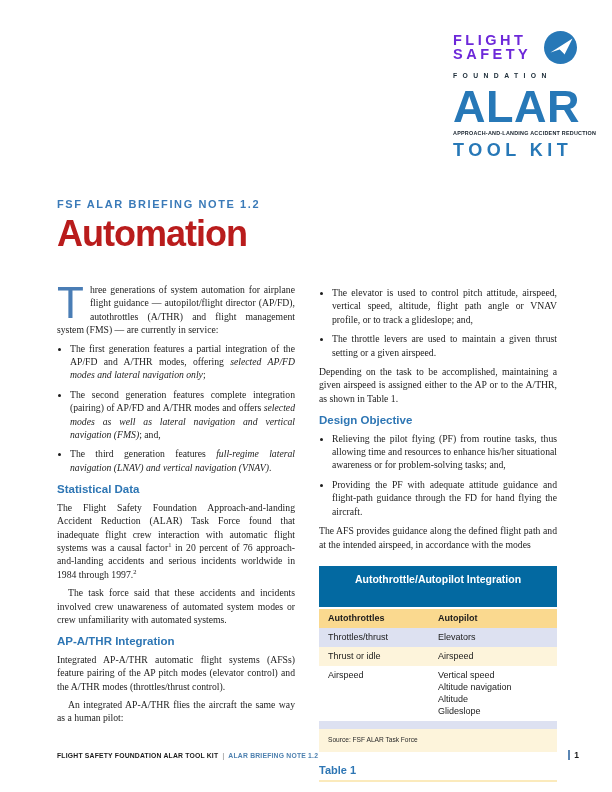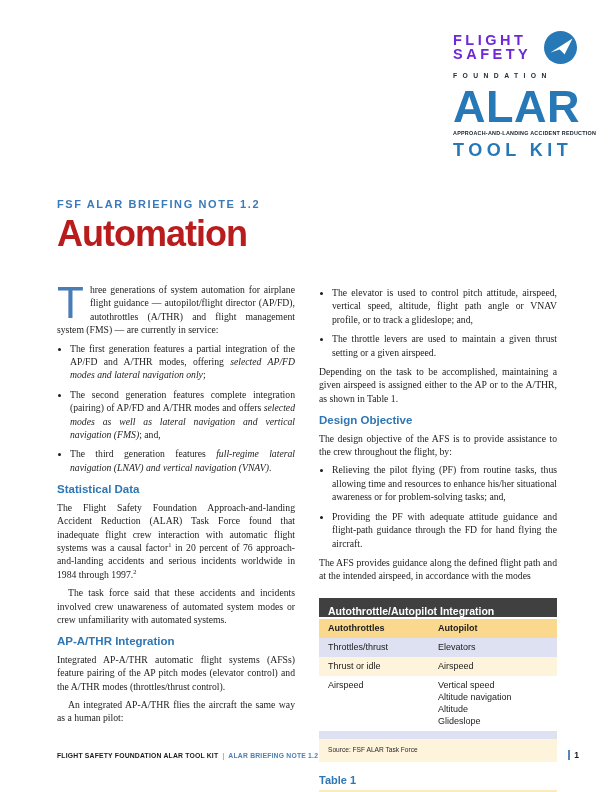--- a/index.html
+++ b/index.html
@@ -43,22 +43,22 @@
   h3 { font-family:"Liberation Sans", sans-serif; font-size:11.5px; font-weight:bold;
     color:#2e76b4; margin:9px 0 4px; }
   em { font-style:italic; }
   sup { font-size:6.5px; line-height:0; }
   .dropcap { float:left; font-family:"Liberation Sans", sans-serif; font-weight:400;
     font-size:44px; line-height:36px; color:#4a7db5; padding:2px 6px 0 0; }
 
   
   .tbl { font-family:"Liberation Sans", sans-serif; font-size:9px; line-height:12px;
     margin-top:15px; }
-  .tbl-title { background:#404040; color:#ffffff; font-weight:bold; font-size:10.5px;
-    padding:7px 9px 0; }
+  .tbl-title { background:#0369a1; color:#ffffff; font-weight:bold; font-size:10.5px;
+    padding:7px 9px 22px;text-align:center; }
   .tbl-row { display:flex; padding:3px 9px 4px; }
   .tbl-cell { width:50%; }
   .tbl-head { background:#fad98f; font-weight:bold; border-top:2px solid #ffffff; }
   .row-lav { background:#dde1f1; }
   .row-cream { background:#fdf4db; }
   .row-white { background:#ffffff; }
   .tbl-strip { height:8px; background:#dde1f1; }
   .tbl-source { background:#fdf4db; font-size:6.6px; padding:5px 9px 6px; color:#2a2a2a; }
   .tbl-caption { font-family:"Liberation Sans", sans-serif; color:#2e76b4; font-weight:bold;
     font-size:11px; border-bottom:2px solid #fbeabc; padding:7px 0 3px; margin-top:5px; }
@@ -124,21 +124,20 @@
     </div>
 
     <div class="col">
       <ul>
         <li>The elevator is used to control pitch attitude, airspeed, vertical speed, altitude, flight path angle or VNAV profile, or to track a glideslope; and,</li>
         <li>The throttle levers are used to maintain a given thrust setting or a given airspeed.</li>
       </ul>
       <p>Depending on the task to be accomplished, maintaining a given airspeed is assigned either to the AP or to the A/THR, as shown in Table 1.</p>
 
       <h3>Design Objective</h3>
-      <p>The design objective of the AFS is to provide assistance to the crew throughout the flight, by:</p>
       <ul>
         <li>Relieving the pilot flying (PF) from routine tasks, thus allowing time and resources to enhance his/her situational awareness or for problem-solving tasks; and,</li>
         <li>Providing the PF with adequate attitude guidance and flight-path guidance through the FD for hand flying the aircraft.</li>
       </ul>
       <p>The AFS provides guidance along the defined flight path and at the intended airspeed, in accordance with the modes</p>
 
       <div class="tbl">
         <div class="tbl-title">Autothrottle/Autopilot Integration</div>
         <div class="tbl-row tbl-head">
           <div class="tbl-cell">Autothrottles</div>

